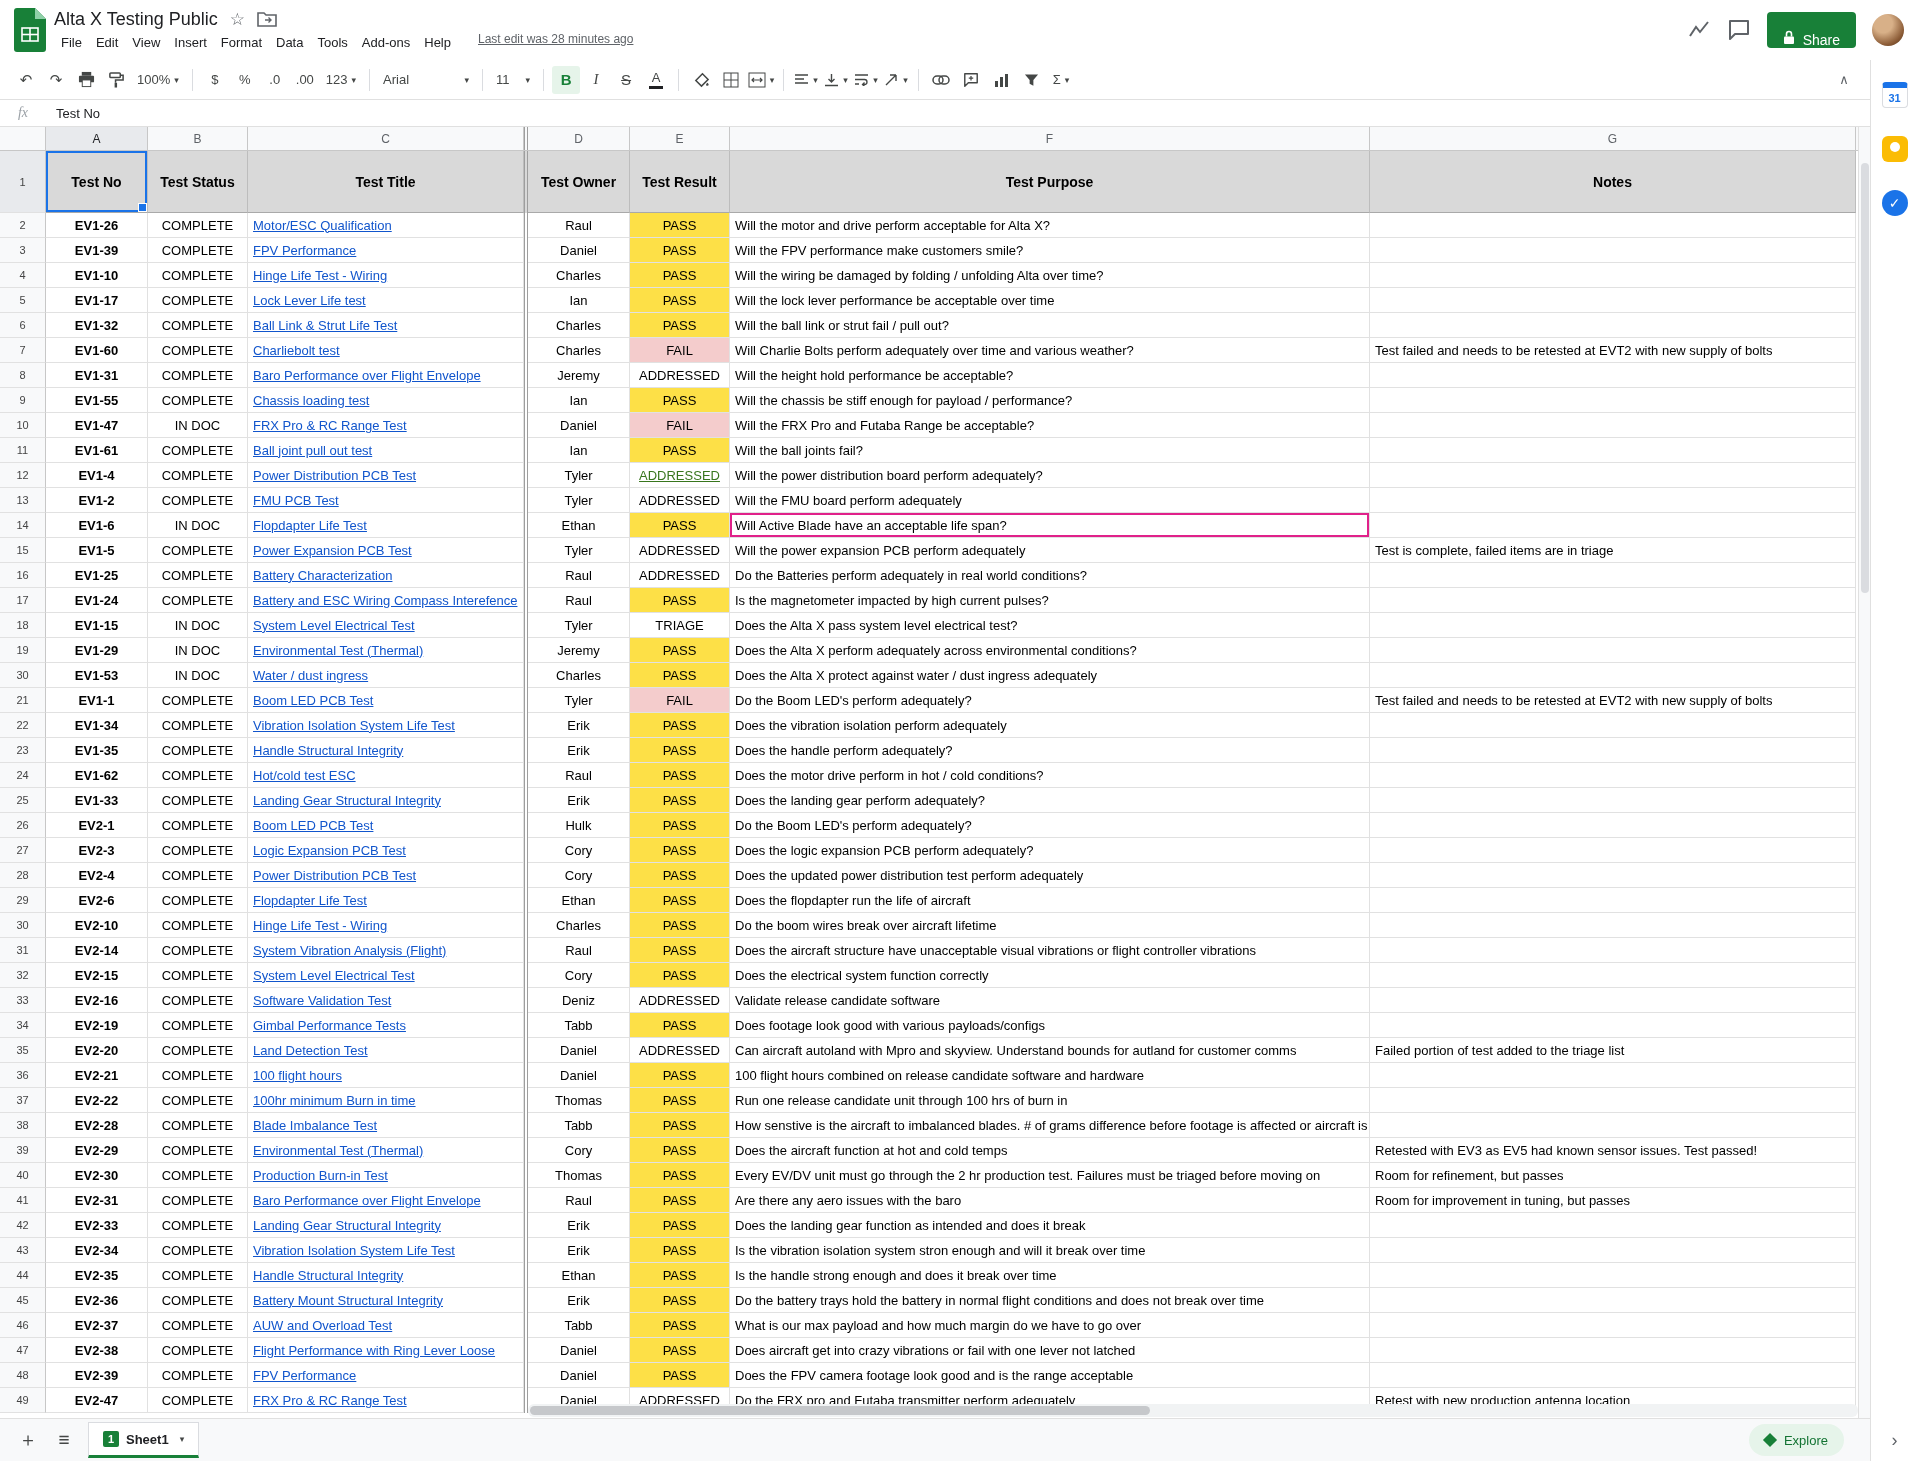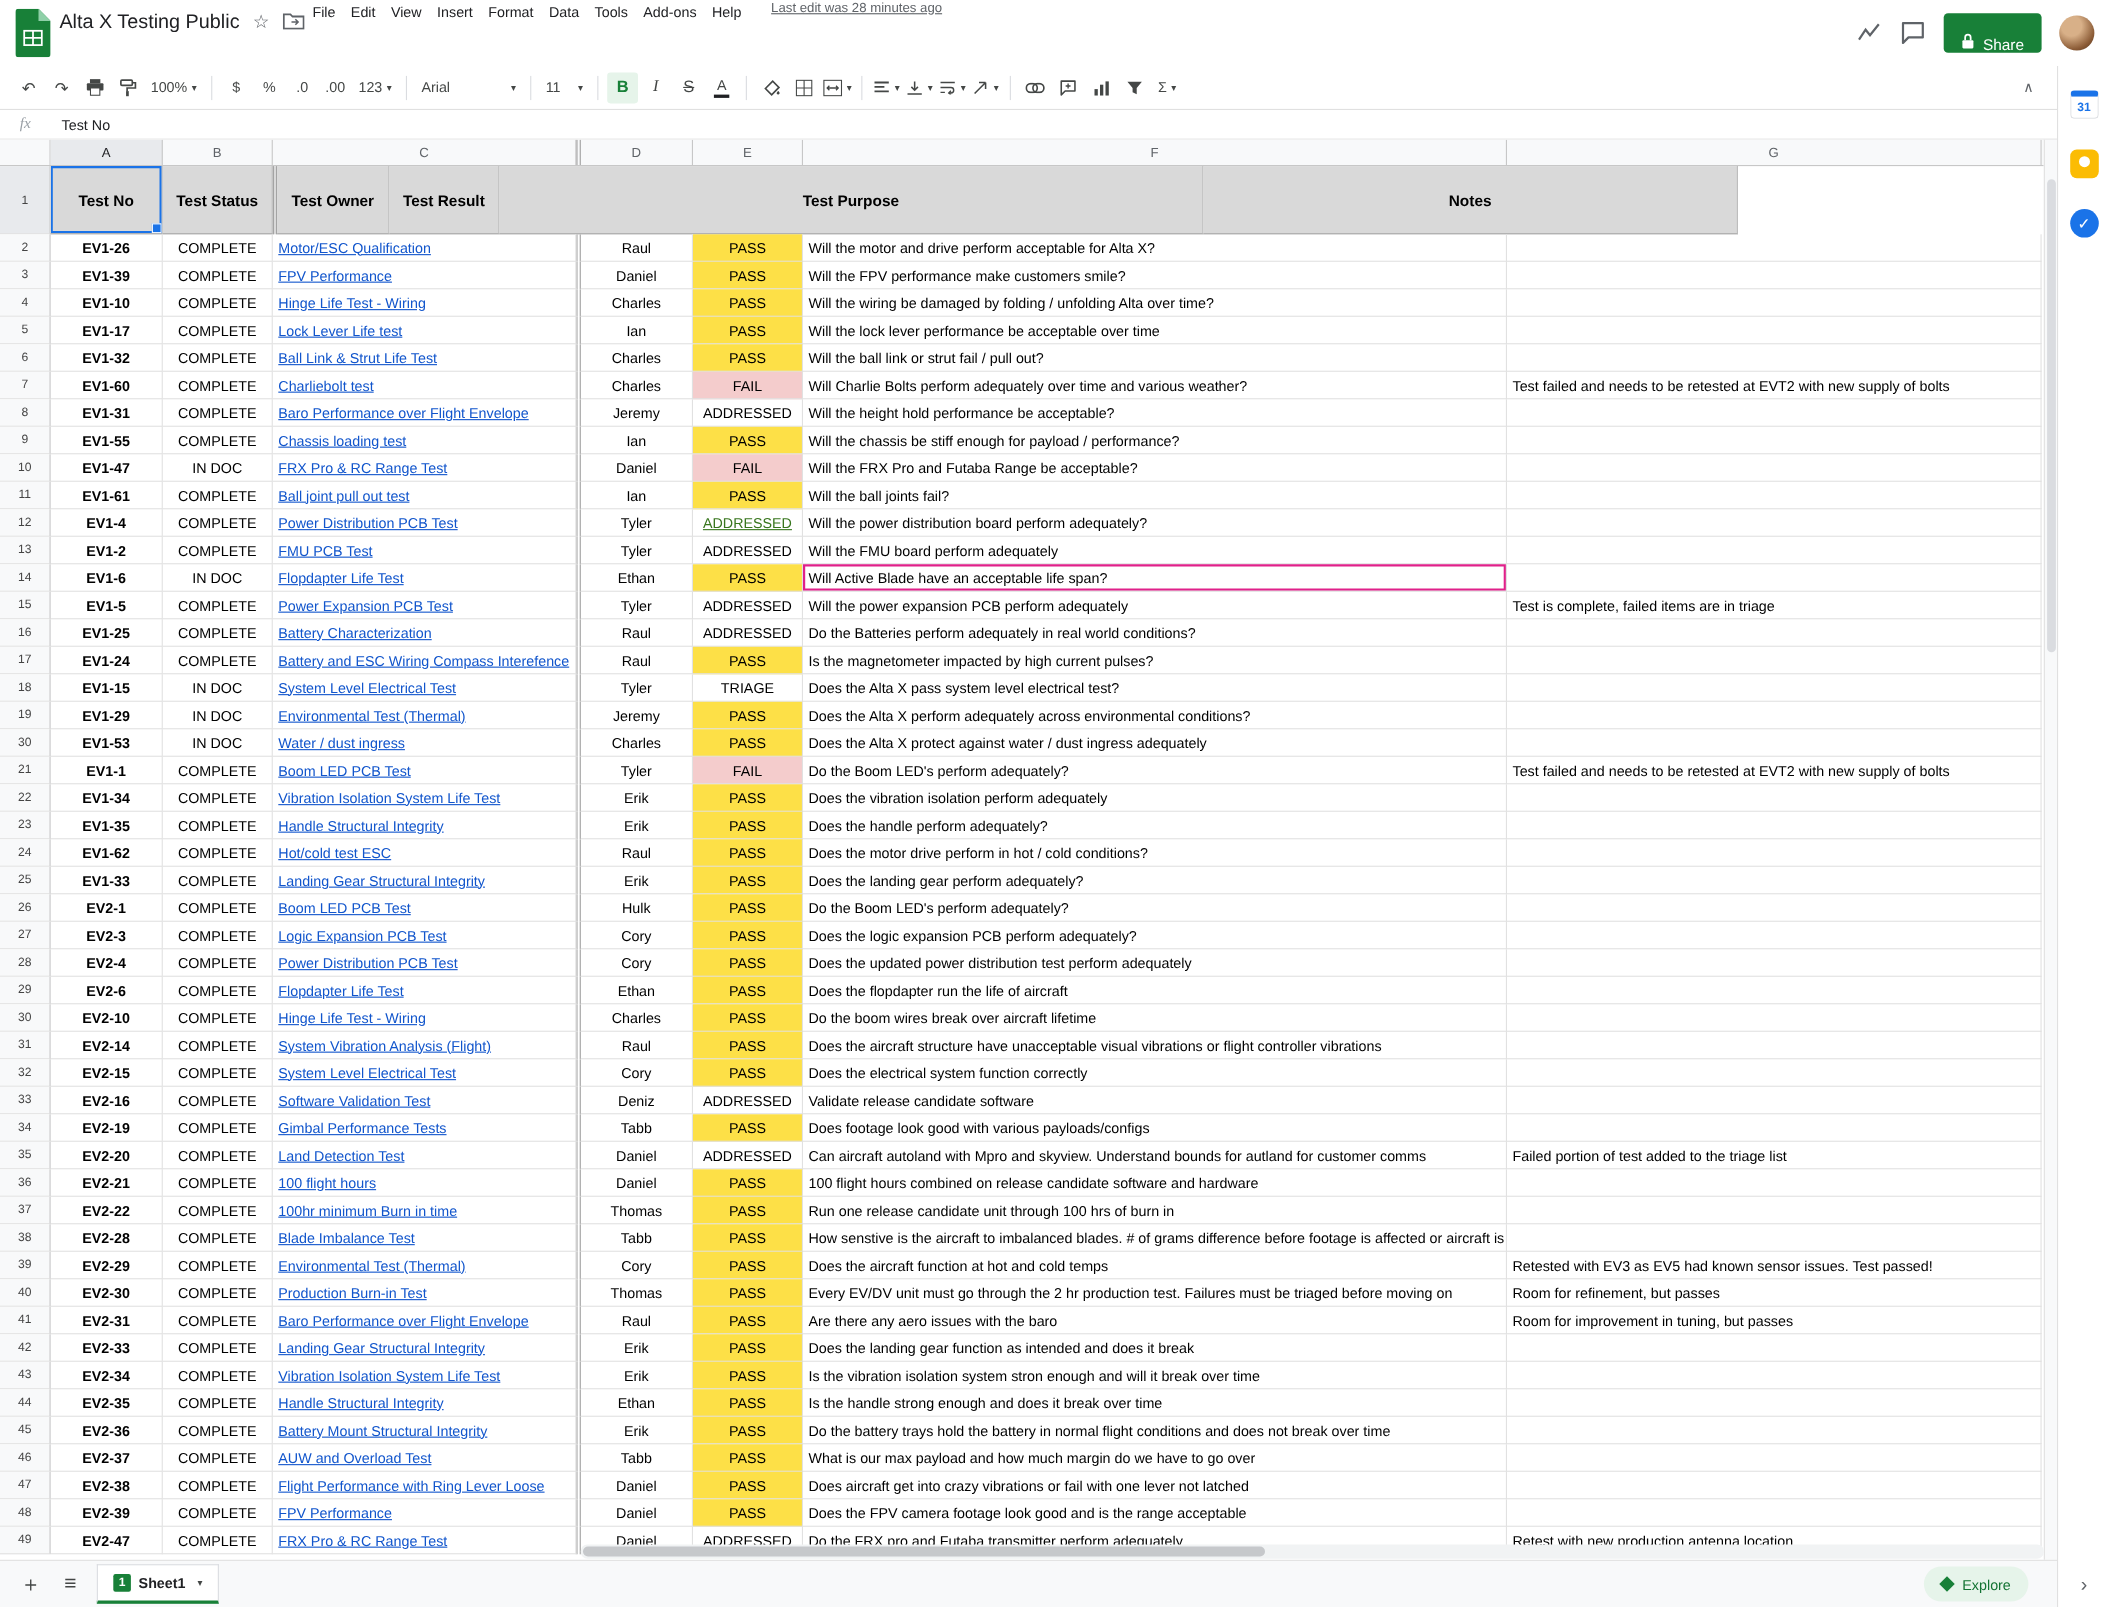--- a/index.html
+++ b/index.html
@@ -3,21 +3,21 @@
 <meta charset="utf-8">
 <style>
   *{box-sizing:border-box;margin:0;padding:0}
   html,body{width:1918px;height:1461px;overflow:hidden;background:#fff;
     font-family:"Liberation Sans",sans-serif;color:#202124}
   .app{position:relative;width:1918px;height:1461px;overflow:hidden}
 
   
   .topbar{position:absolute;top:0;left:0;width:1918px;height:60px;background:#fff;display:flex}
   .logo{width:34px;margin:8px 6px 0 14px;flex:0 0 auto}
-  .tb-main{flex:1;display:flex;flex-direction:row;min-width:0}
+  .tb-main{flex:1;display:flex;flex-direction:column;min-width:0}
   .title-row{display:flex;align-items:center;height:32px;padding-top:6px}
   .doc-title{font-size:18px;color:#202124;margin-right:12px;white-space:nowrap}
   .icon-btn{display:inline-flex;align-items:center;justify-content:center;color:#5f6368;cursor:default}
   .star{font-size:17px;margin-right:12px}
   .menu-row{display:flex;height:26px}
   .menus{display:flex}
   .menu-item{font-size:13px;color:#202124;padding:3px 7px;border-radius:3px;white-space:nowrap}
   .last-edit{font-size:12px;color:#5f6368;text-decoration:underline;margin-left:20px;white-space:nowrap}
   .tb-right{display:flex;align-items:center;gap:16px;padding-right:14px}
   .share-btn{background:#188038;color:#fff;height:36px;border:none;border-radius:4px;
@@ -331,20 +331,21 @@
         <div class="chcell col-d">D</div>
         <div class="chcell col-e">E</div>
         <div class="chcell col-f">F</div>
         <div class="chcell col-g">G</div>
       </div>
     <div class="rows">
         <div class="row header-row">
           <div class="rownum active-rh">1</div>
           <div class="cell hcell col-a sel">Test No</div>
           <div class="cell hcell col-b">Test Status</div>
+          <div class="cell hcell col-c">Test Title</div>
           <div class="div-cell"></div>
           <div class="cell hcell col-d">Test Owner</div>
           <div class="cell hcell col-e">Test Result</div>
           <div class="cell hcell col-f">Test Purpose</div>
           <div class="cell hcell col-g">Notes</div>
         </div>
         <div class="row">
           <div class="rownum">2</div>
           <div class="cell center bold col-a">EV1-26</div>
           <div class="cell center col-b">COMPLETE</div>

